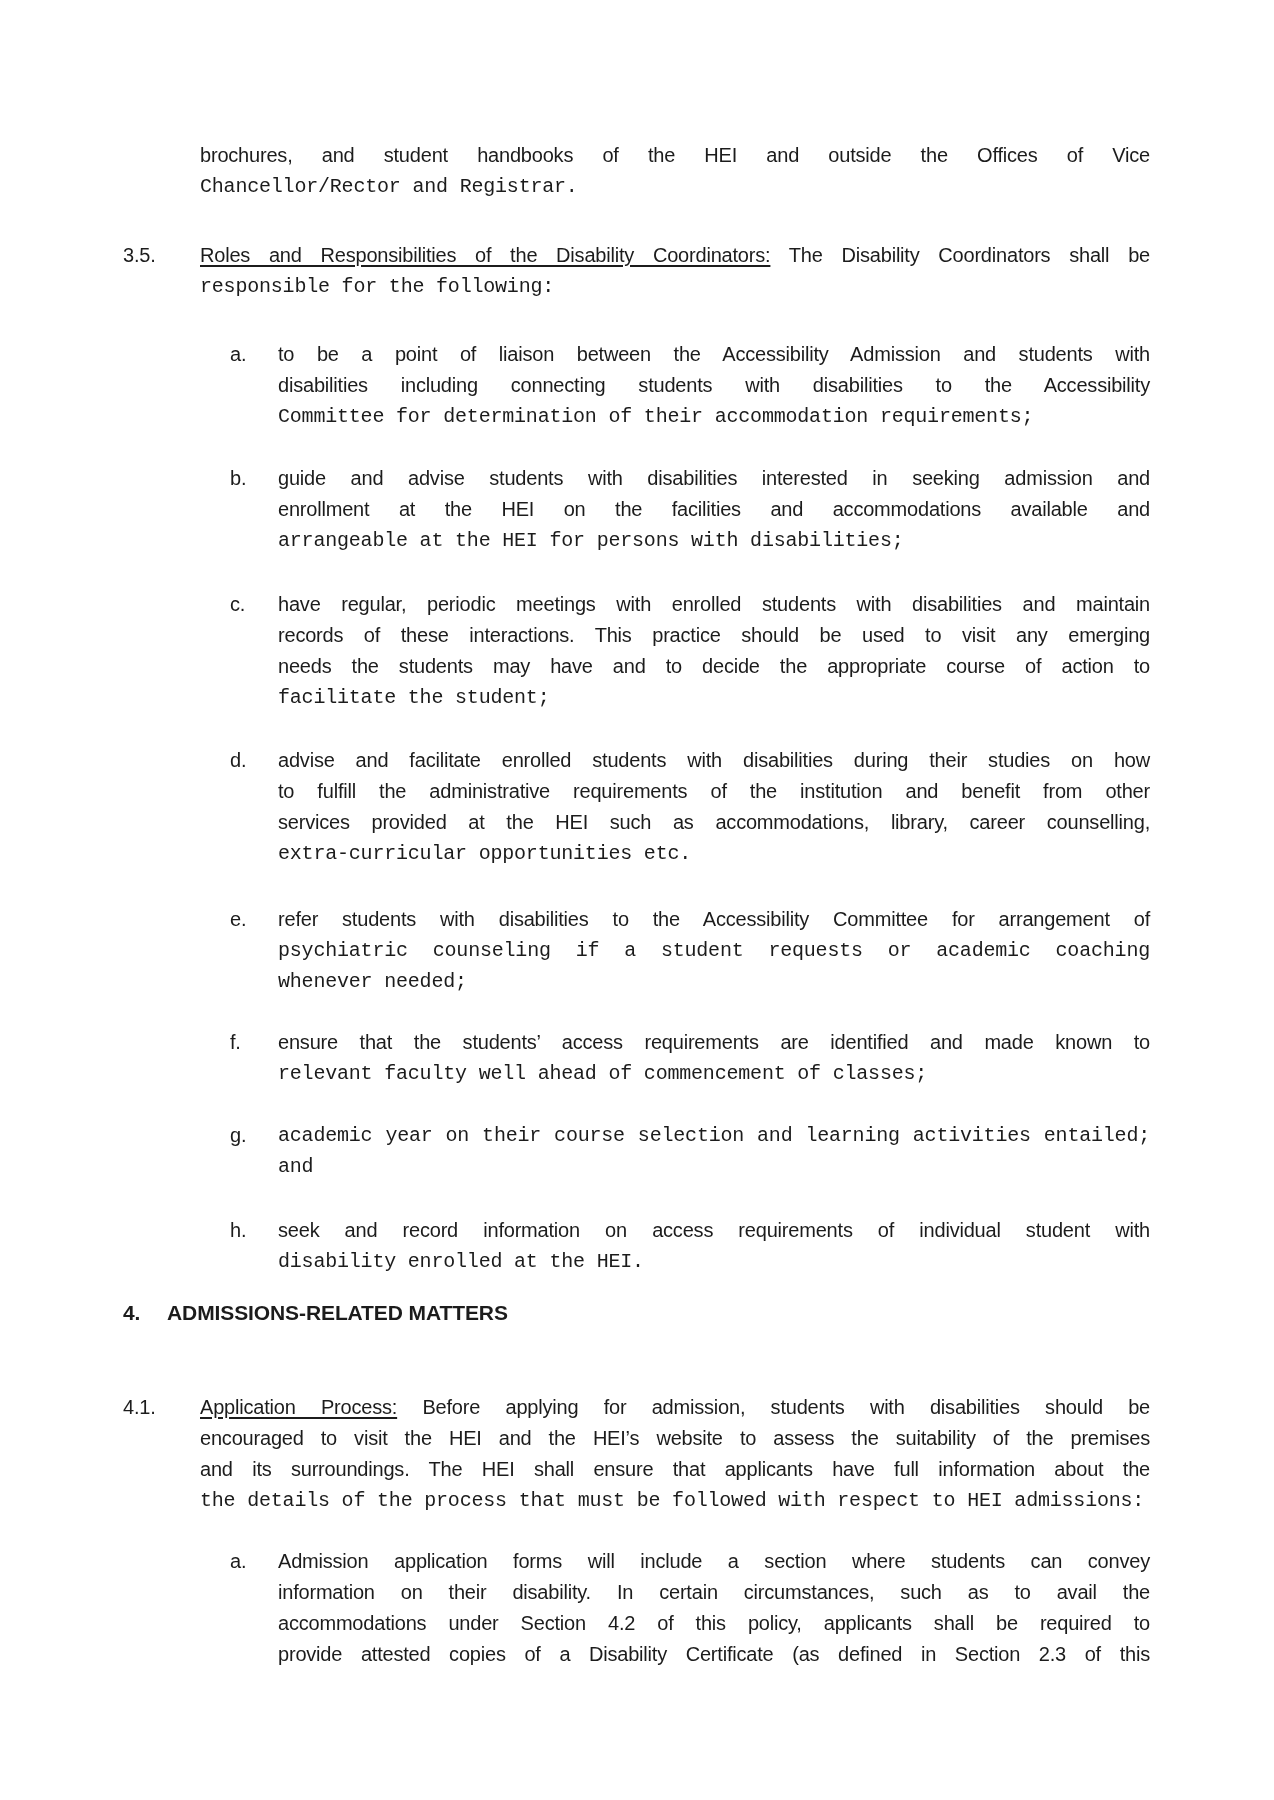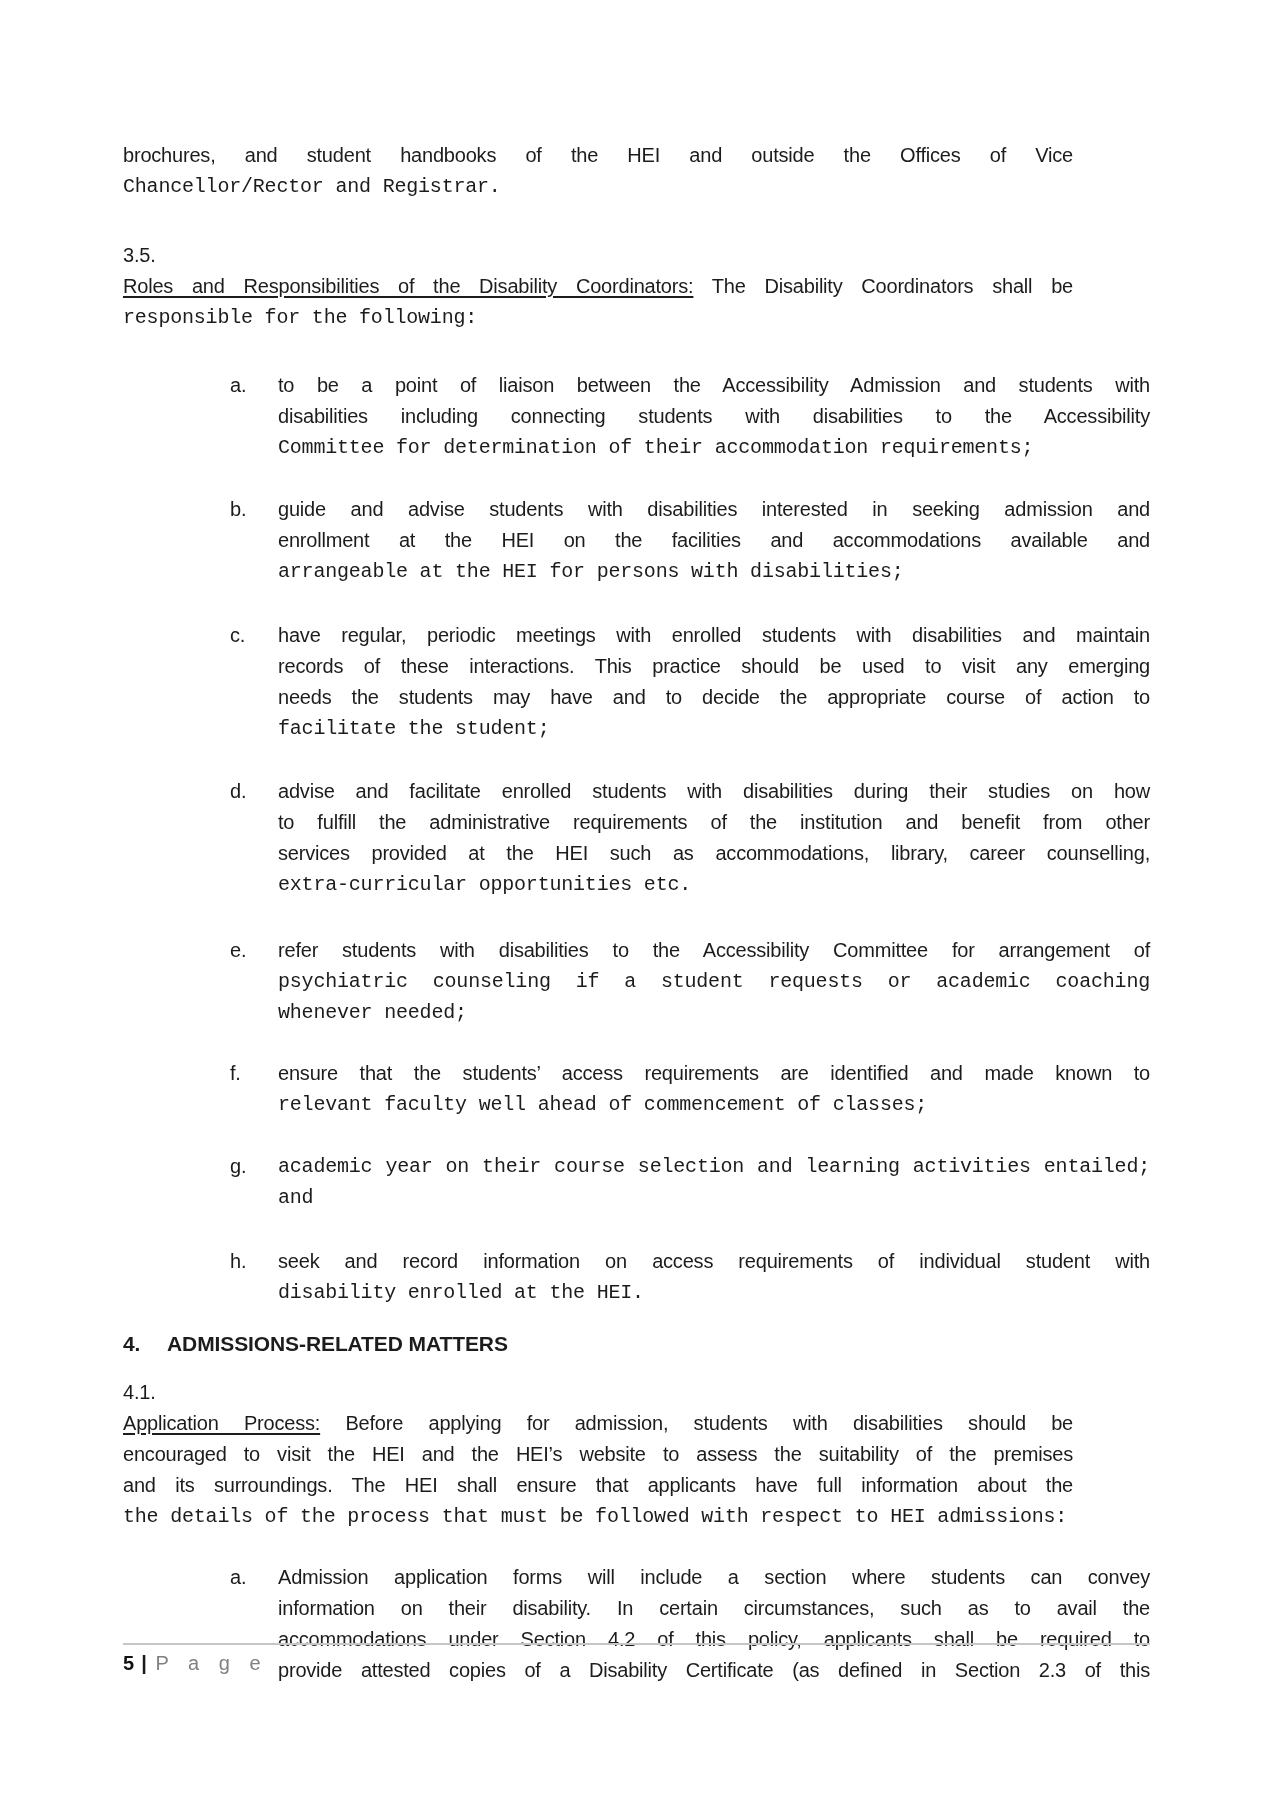--- a/index.html
+++ b/index.html
@@ -20,21 +20,21 @@
     top: 140px;
     width: 1027px;
   }
   .line {
     line-height: 31px;
     text-align: justify;
     text-align-last: justify;
     white-space: normal;
   }
   .line.last { text-align-last: left; font-family: Liberation Mono, monospace; }
-  .num-row { display: flex; flex-direction: column; }
+  .num-row { display: flex; }
   .num-col {
     flex: none;
     width: 77px;
     line-height: 31px;
   }
   .body-col { flex: none; width: 950px; }
   .hline {
     line-height: 31px;
     text-align: justify;
     text-align-last: justify;
@@ -51,21 +51,21 @@
   .m-s35  { margin-top: 38px; }
   .m-ia   { margin-top: 37px; }
   .m-ib   { margin-top: 31px; }
   .m-ic   { margin-top: 33px; }
   .m-id   { margin-top: 32px; }
   .m-ie   { margin-top: 35px; }
   .m-if   { margin-top: 30px; }
   .m-ig   { margin-top: 31px; }
   .m-ih   { margin-top: 33px; }
   .m-s4   { margin-top: 20px; }
-  .m-s41  { margin-top: 18px; }
+  .m-s41  { margin-top: 64px; }
   .m-s41a { margin-top: 30px; }
 
   .sec-heading-row { display: flex; font-weight: bold; font-size: 21px; letter-spacing: -0.1px; }
   .sec-num-col { flex: none; width: 44px; line-height: 31px; }
   .sec-title { line-height: 31px; }
 
   .footer {
     position: absolute;
     left: 123px;
     top: 1643px;
@@ -200,19 +200,13 @@
       <div class="sub-body">
           <div class="line">Admission application forms will include a section where students can convey</div>
           <div class="line">information on their disability. In certain circumstances, such as to avail the</div>
           <div class="line">accommodations under Section 4.2 of this policy, applicants shall be required to</div>
           <div class="line">provide attested copies of a Disability Certificate (as defined in Section 2.3 of this</div>
         </div>
     </div>
 
   </div>
 
-  <div class="footer">
-    <div class="footer-rule"></div>
-    <div class="footer-text">
-      <span class="pg-num">5</span><span class="pg-sep">|</span><span class="pg-label">P a g e</span>
-    </div>
-  </div>
 </div>
 
 </body></html>

